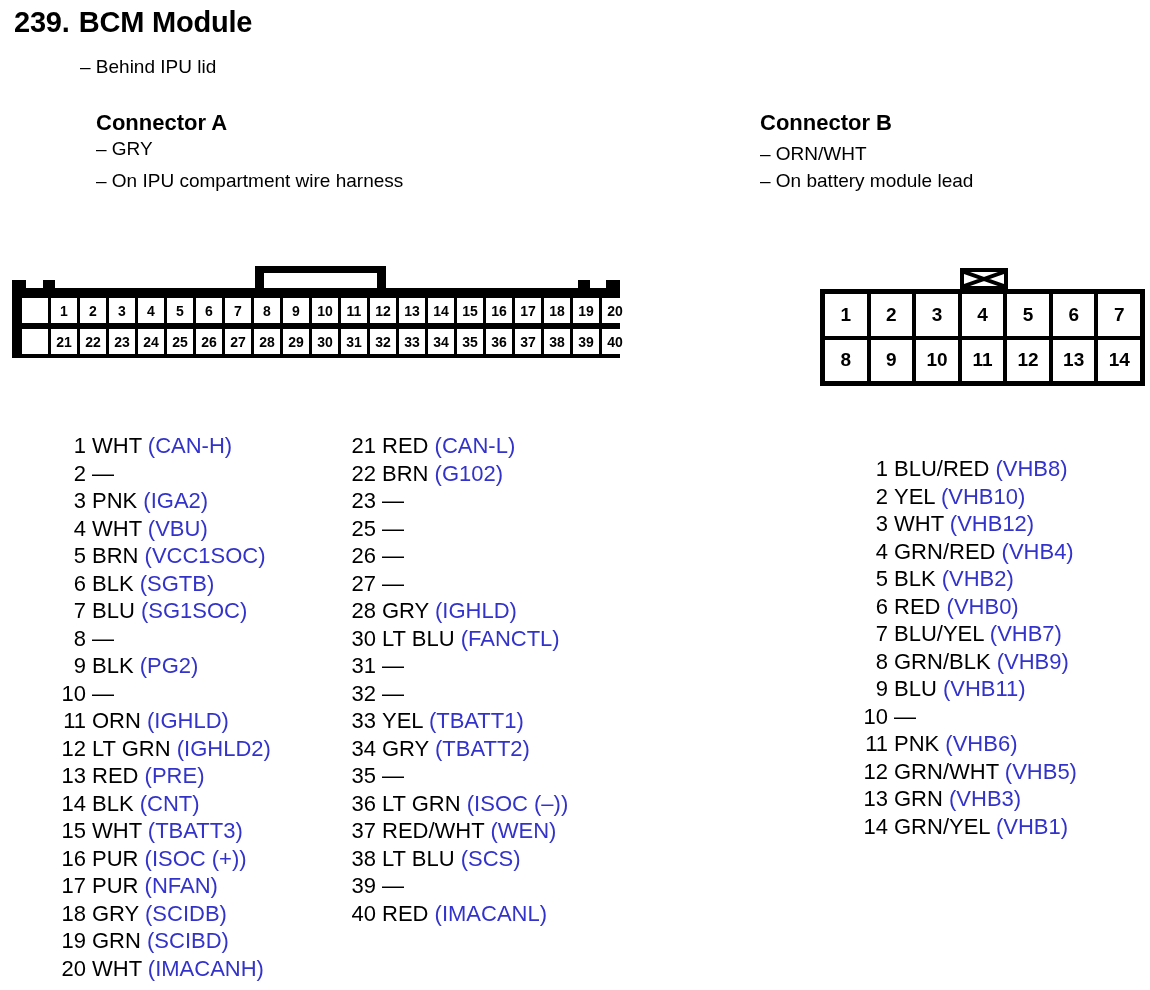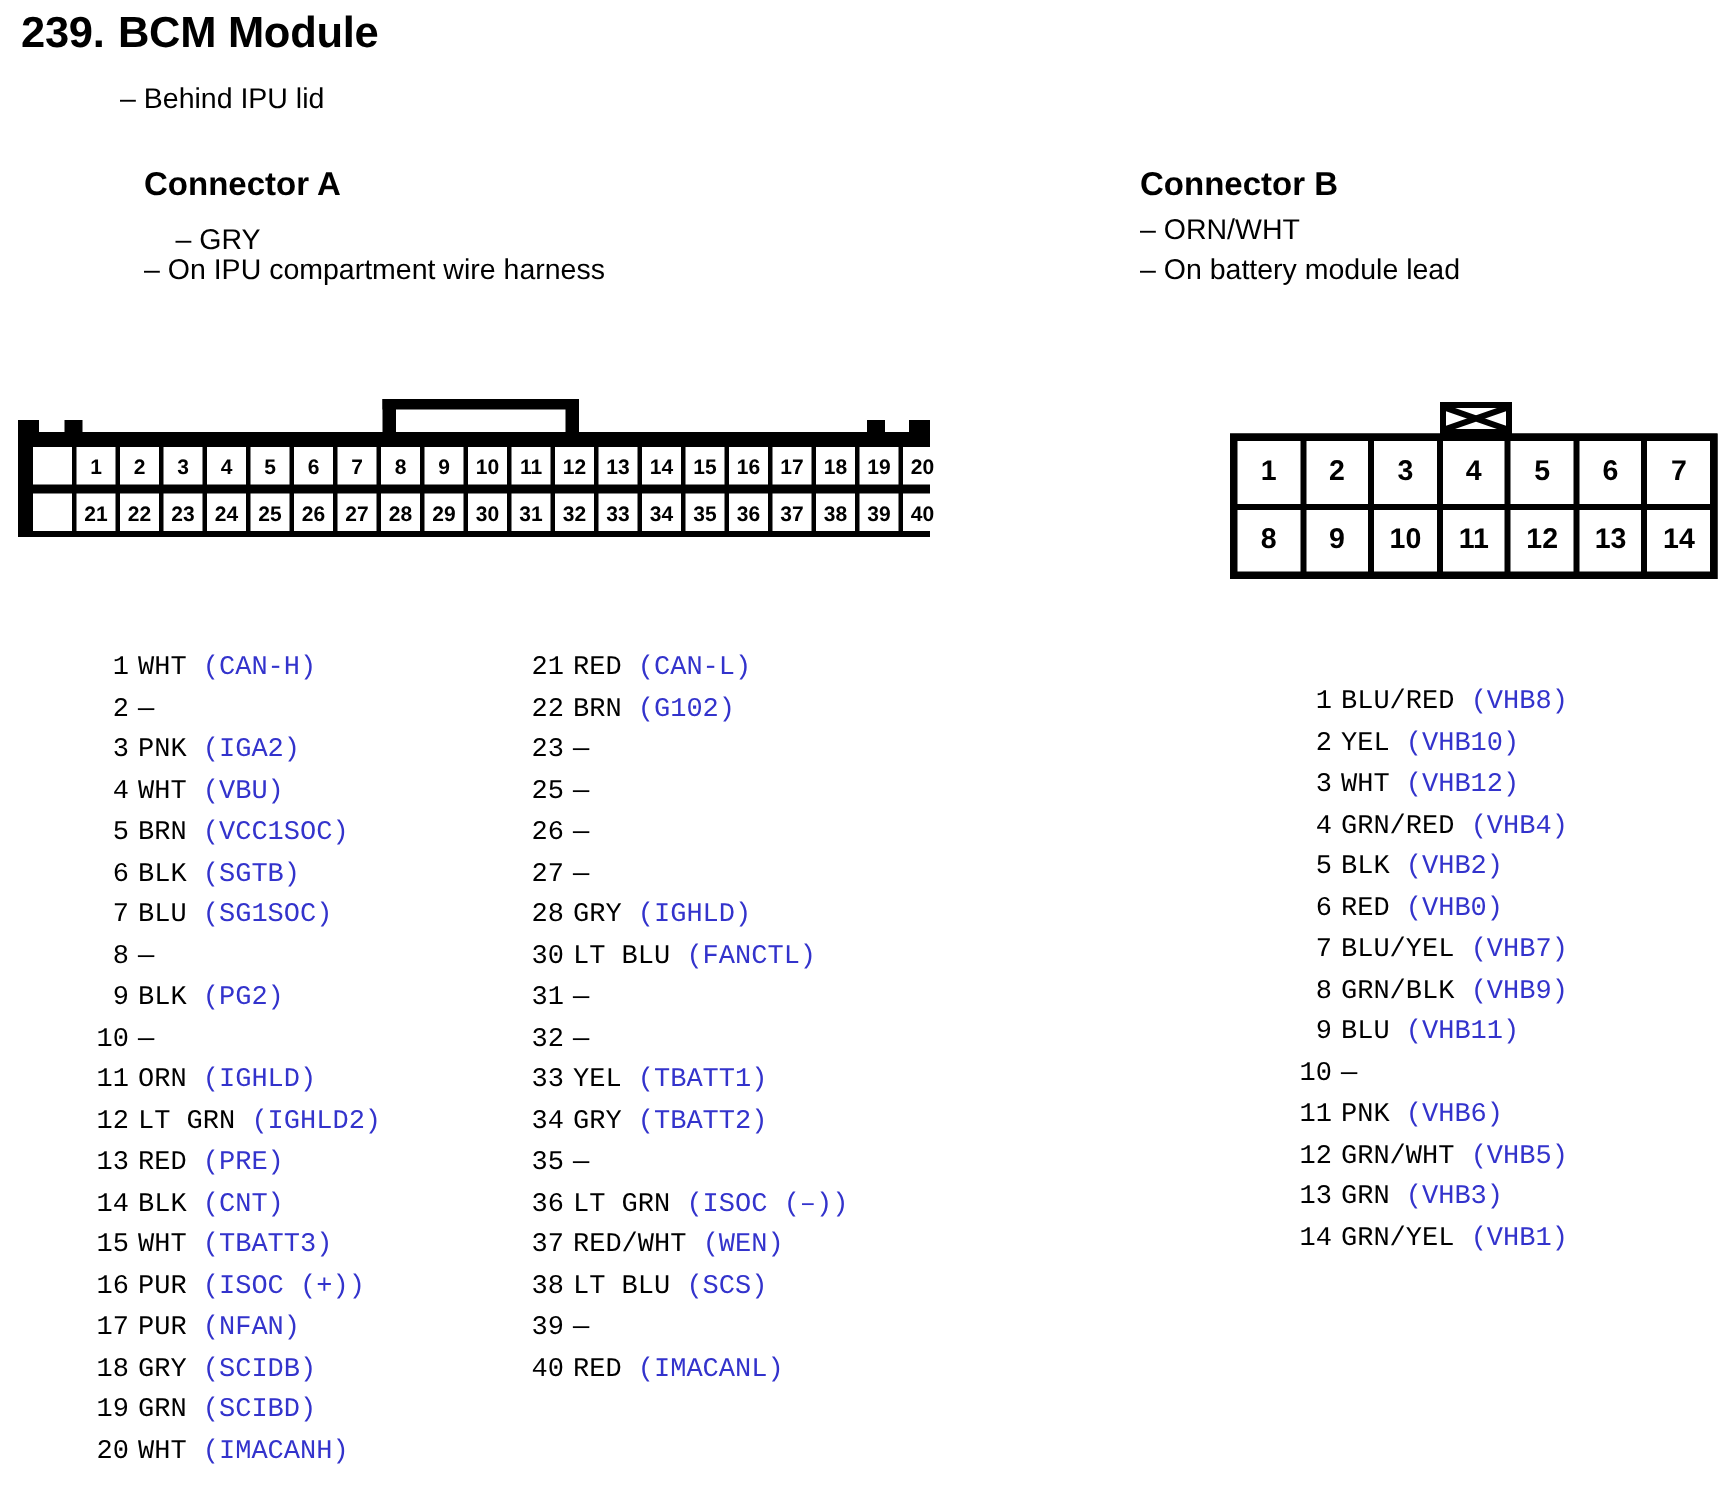--- a/index.html
+++ b/index.html
@@ -43,21 +43,21 @@
     font-weight: bold;
     white-space: nowrap;
   }
   .conn-note {
     position: absolute;
     font-size: 19px;
     white-space: nowrap;
   }
 
   #connA-title { left: 96px;  top: 110px; }
-  #connA-note1 { left: 96px;  top: 150px; margin-left: 21px; }
+  #connA-note1 { left: 96px;  top: 138px; }
   #connA-note2 { left: 96px;  top: 170px; }
 
   #connB-title { left: 760px; top: 110px; }
   #connB-note1 { left: 760px; top: 143px; }
   #connB-note2 { left: 760px; top: 170px; }
 
   
   #connA-diagram {
     position: absolute;
     left: 12px;
@@ -148,23 +148,22 @@
     display: flex;
     align-items: center;
     justify-content: center;
     font-size: 19px;
     font-weight: bold;
   }
 
   
   .pinlist {
     position: absolute;
-    font-size: 18px;
+    font-size: 22px;
     line-height: 27.5px;
-    font-family: Liberation Mono, monospace;
   }
   .pinrow {
     white-space: nowrap;
     height: 27.5px;
   }
   .pinnum {
     display: inline-block;
     text-align: right;
     margin-right: 6px;
   }

